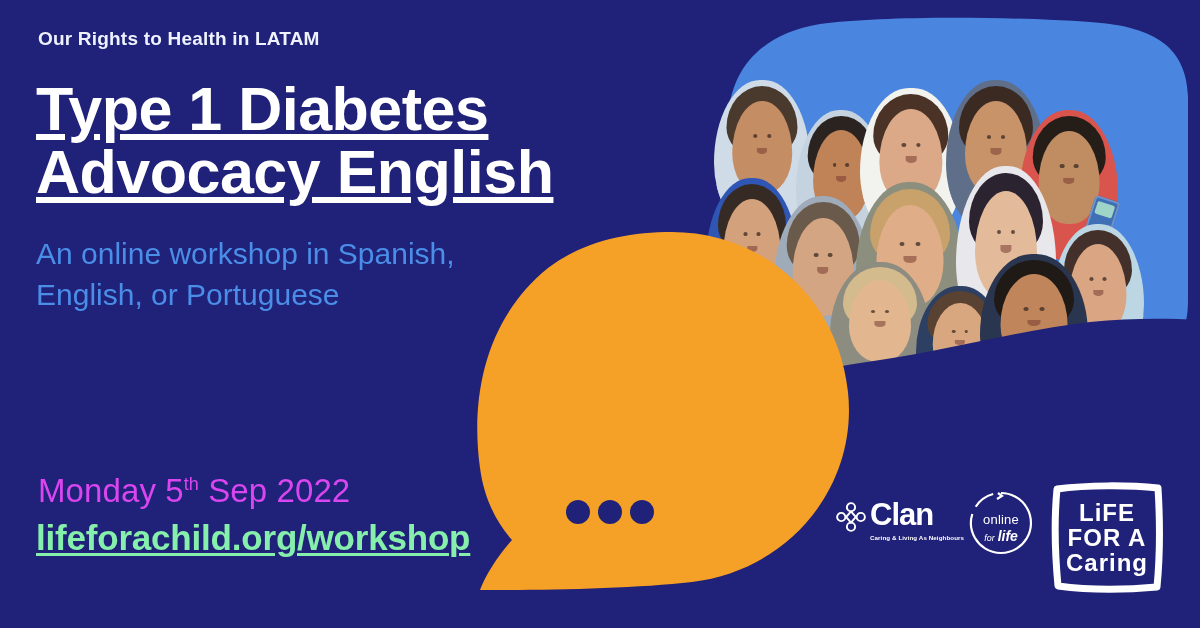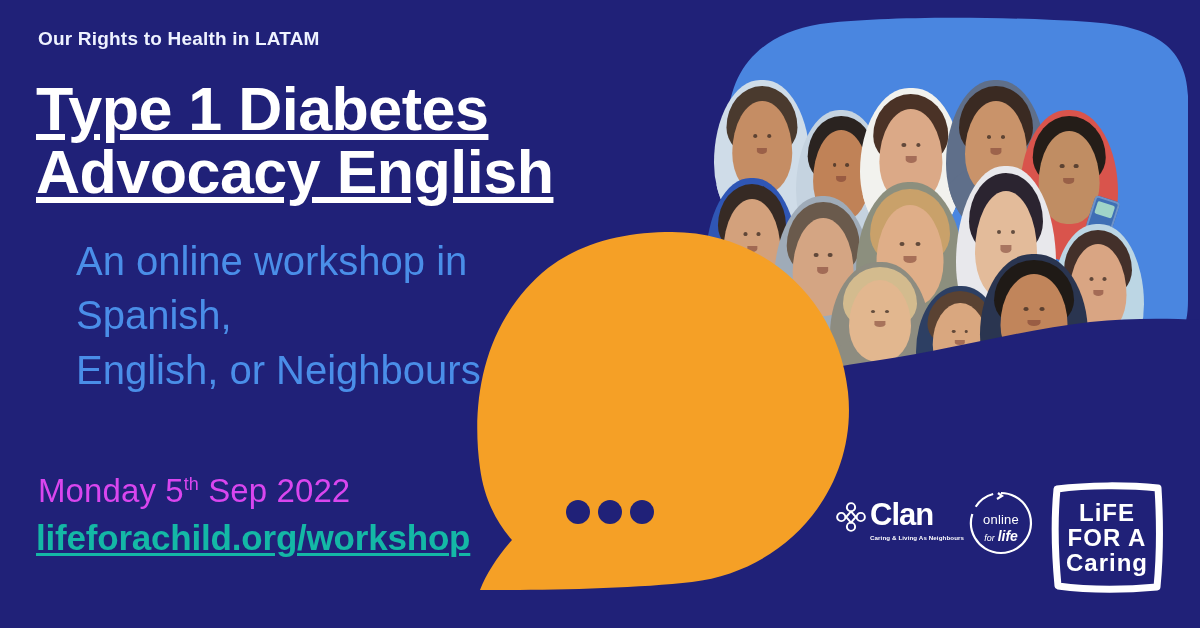--- a/index.html
+++ b/index.html
@@ -132,25 +132,24 @@
     color: #ffffff;
     letter-spacing: -0.5px;
     font-stretch: condensed;
     text-decoration: underline;
   }
   .title .l2 { display: block; }
   .subtitle {
     position: absolute;
     left: 36px; top: 234px;
     width: 520px;
-    font-size: 40px;
+    font-size: 30px;
     line-height: 1.36;
     font-weight: 400;
     color: #4a8ee8;
-    margin-left: 40px;
   }
   .subtitle .l2 { display: block; }
 
   .date {
     position: absolute;
     left: 38px; top: 472px;
     font-size: 33px;
     font-weight: 400;
     color: #d946ef;
     letter-spacing: .1px;
@@ -158,21 +157,21 @@
   .date sup {
     font-size: 18px;
     vertical-align: super;
     line-height: 0;
   }
   .url {
     position: absolute;
     left: 36px; top: 518px;
     font-size: 35px;
     font-weight: 700;
-    color: #14b8a6;
+    color: #86efac;
     text-decoration: underline;
     text-underline-offset: 3px;
     text-decoration-thickness: 3px;
     letter-spacing: -0.2px;
   }
 
   
   .logos {
     position: absolute;
     left: 836px; top: 480px;
@@ -420,21 +419,21 @@
 
   <div class="kicker">Our Rights to Health in LATAM</div>
 
   <div class="title">
     <span>Type 1 Diabetes</span>
     <span class="l2">Advocacy English</span>
   </div>
 
   <div class="subtitle">
     <span>An online workshop in Spanish,</span>
-    <span class="l2">English, or Neighbours</span>
+    <span class="l2">English, or Portuguese</span>
   </div>
 
   <div class="date"><span>Monday 5</span><sup>th</sup><span> Sep 2022</span></div>
 
   <a class="url" href="#">lifeforachild.org/workshop</a>
 
   <div class="logos">
 
     <div class="logo-clan">
       <div class="clan-row">

